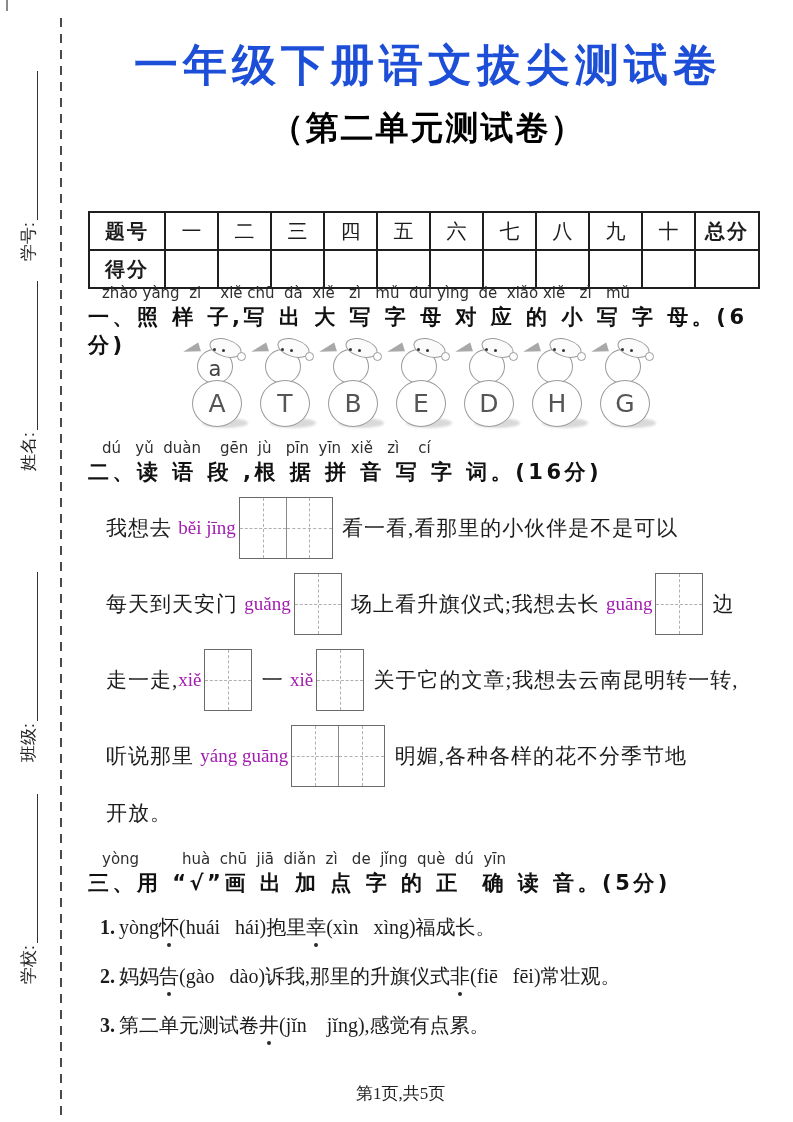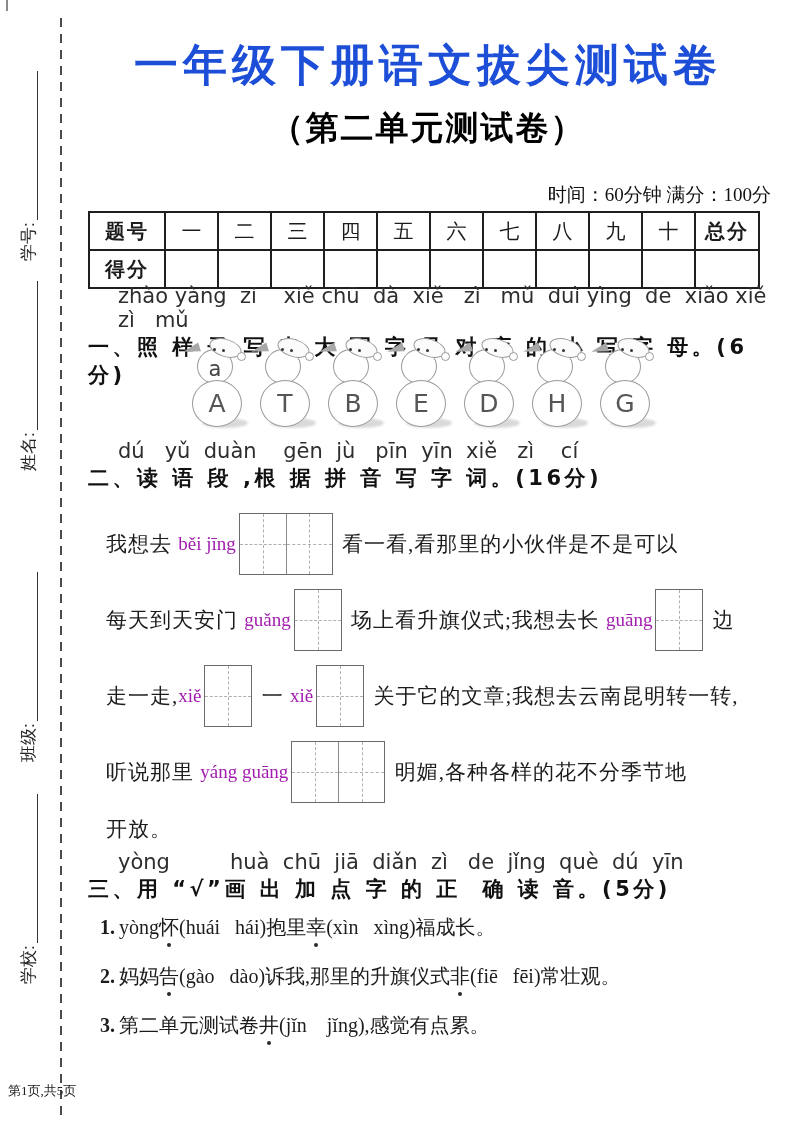--- a/index.html
+++ b/index.html
@@ -44,22 +44,22 @@
     border-collapse:collapse; table-layout:fixed; font-size:20px;padding-left:12px;
   }
   .score-table td {
     border:2px solid #1f1f1f; height:38px; text-align:center; vertical-align:middle;
   }
   .score-table .lbl { font-weight:600; letter-spacing:2px; }
 
   
   .section { position:absolute; left:88px; width:690px; }
   .sec-pinyin {
-    font-family:"DejaVu Sans", sans-serif; font-size:21px; color:#2e2e2e;
-    margin-left:30px; margin-bottom:1px; white-space:pre-wrap;
+    font-family:"DejaVu Sans", sans-serif; font-size:15px; color:#2e2e2e;
+    margin-left:14px; margin-bottom:1px; white-space:pre-wrap;
   }
   .sec-heading {
     font-family:"DejaVu Sans", sans-serif; font-weight:700; font-size:21px;
     letter-spacing:3.5px; color:#111; white-space:pre-wrap;
   }
 
   
   .snowmen-row { position:absolute; left:186px; top:336px; display:flex; gap:4px; }
   .snowman { position:relative; width:64px; height:96px; }
   .sm-shadow { position:absolute; left:16px; top:82px; width:46px; height:10px;
@@ -78,42 +78,42 @@
     border-bottom:5px solid transparent; transform:rotate(-18deg); }
   .sm-eye { position:absolute; width:3px; height:3px; background:#333; border-radius:50%; }
   .sm-eye-l { left:27px; top:12px; }
   .sm-eye-r { left:36px; top:13px; }
   .sm-body { position:absolute; left:6px; top:44px; width:50px; height:47px;
     border:1.6px solid #9a9a9a; border-radius:50%; background:#fff;
     display:flex; align-items:center; justify-content:center; }
   .sm-letter { font-family:"DejaVu Sans", sans-serif; font-size:25px; color:#555; }
 
   
-  .paragraph { position:absolute; left:106px; top:508px; width:664px; font-size:21px; letter-spacing:1px; }
+  .paragraph { position:absolute; left:106px; top:492px; width:664px; font-size:21px; letter-spacing:1px; }
   .para-row { display:flex; align-items:center; height:72px; margin-bottom:4px; }
   .para-row:last-child { height:34px; }
   .py { font-family:Liberation Serif, serif; font-size:19px; letter-spacing:0; color:#a21caf; }
   .wbox { display:flex; height:62px; border:1.6px solid #6b6b6b; background:#fff; margin:0 3px; flex:none; }
   .wcell { position:relative; width:46px; height:100%; }
   .wcell + .wcell { border-left:1.4px solid #8a8a8a; }
   .wcell::before { content:""; position:absolute; left:0; right:0; top:50%;
     border-top:1.2px dashed #b0b0b0; }
   .wcell::after { content:""; position:absolute; top:0; bottom:0; left:50%;
     border-left:1.2px dashed #b0b0b0; }
 
   
   .items { position:absolute; left:100px; top:912px; width:670px; font-size:20px; }
   .item { margin-bottom:19px; line-height:30px; }
   .inum { font-weight:700; margin-right:4px; }
   .dotchar { position:relative; display:inline-block; }
   .dotchar::after { content:""; position:absolute; left:50%; bottom:-5px;
     width:4px; height:4px; border-radius:50%; background:#2a2a2a; transform:translateX(-50%); }
 
-  .footer { position:absolute; left:0; top:1082px; width:100%; 
-    font-size:13px; color:#222;padding-left:8px; }
+  .footer { position:absolute; left:0; top:1082px; width:100%; text-align:center;
+    font-size:17px; color:#222;padding-left:8px; }
 </style>
 </head>
 <body>
 
 <div class="page">
 
   <div class="corner-tick"></div>
   <div class="binding-line"></div>
 
   <div class="side-group" style="top:153px">
@@ -128,21 +128,20 @@
     <span class="side-label">班级:</span>
     <span class="side-line"></span>
   </div>
   <div class="side-group" style="top:876px">
     <span class="side-label">学校:</span>
     <span class="side-line"></span>
   </div>
 
   <div class="title">一年级下册语文拔尖测试卷</div>
   <div class="subtitle">（第二单元测试卷）</div>
-  <div class="exam-info">时间：60分钟  满分：100分</div>
 
   <table class="score-table">
     <colgroup>
       <col style="width:76px">
         <col style="width:53px">
         <col style="width:53px">
         <col style="width:53px">
       <col style="width:53px">
         <col style="width:53px">
         <col style="width:53px">

